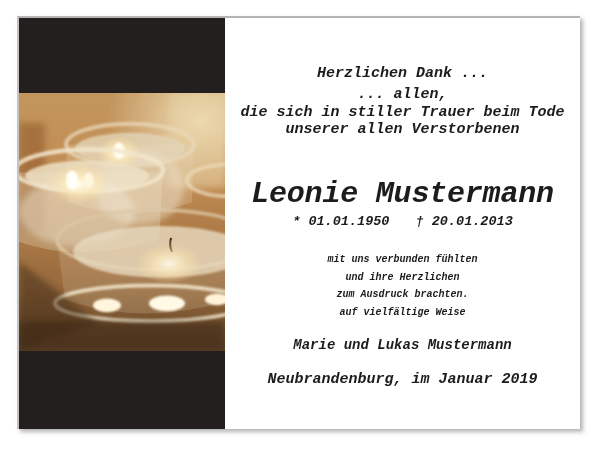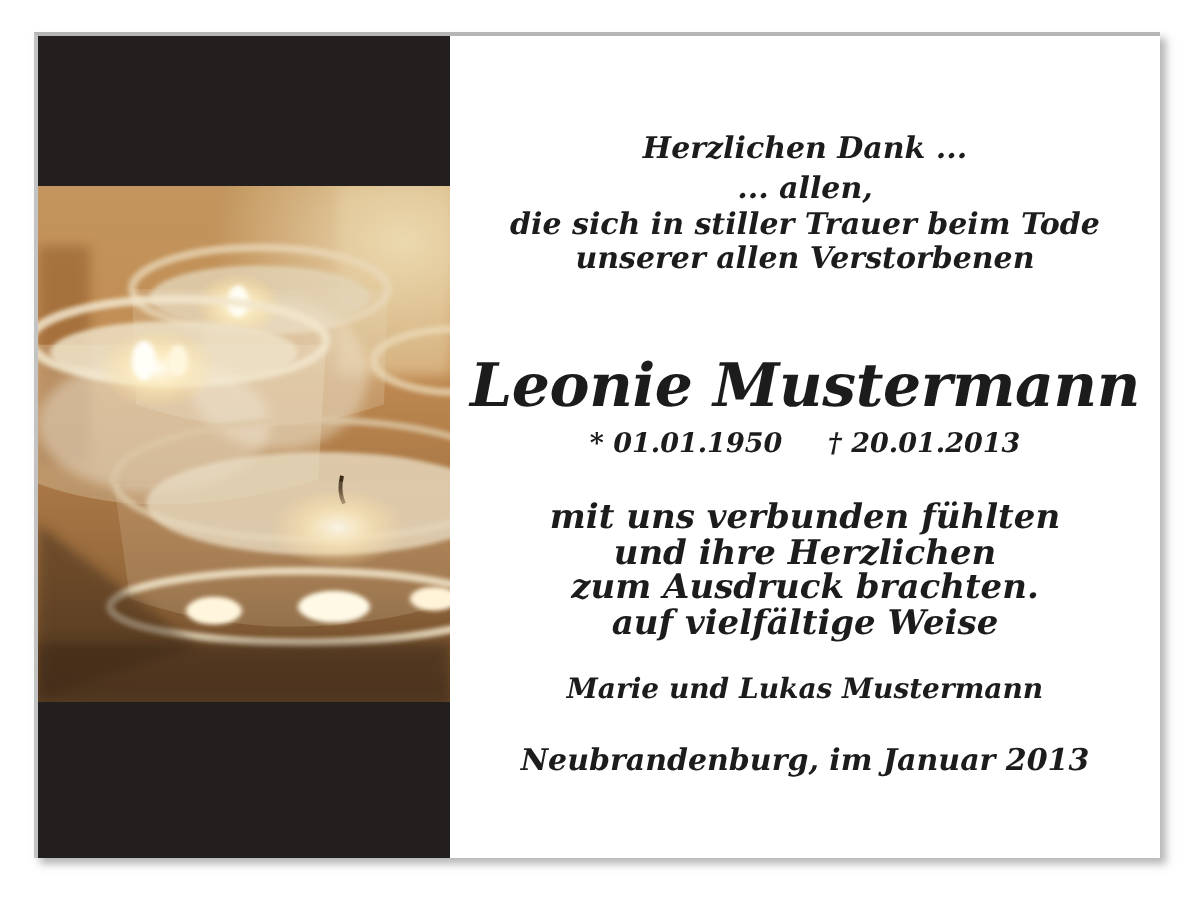--- a/index.html
+++ b/index.html
@@ -38,27 +38,27 @@
   .band-bottom { flex: 1; background: #221f1e; }
 
   .content {
     position: absolute;
     left: 206px; right: 0; top: 0; bottom: 0;
     color: #1c1c1c;
     font-style: italic;
     font-weight: bold;
     text-align: center;
   }
-  .content > div { position: absolute; width: 100%; }
+  .content > div { position: absolute; width: 100%; font-family: Liberation Mono, monospace; }
   .heading    { top: 47px;  font-size: 15px; }
   .intro      { top: 68px;  font-size: 15px; line-height: 17.5px; }
   .name       { top: 159px; font-size: 30px; line-height: 34px; letter-spacing: -0.2px; }
   .dates      { top: 196px; font-size: 13.5px; }
   .dates .death { display: inline-block; margin-left: 18px; }
-  .acknowledge{ top: 233px; font-size: 17px; line-height: 17.5px; }
+  .acknowledge{ top: 233px; font-size: 10px; line-height: 17.5px; }
   .signature  { top: 319px; font-size: 14px; }
   .place-date { top: 353px; font-size: 15px; }
 </style>
 </head>
 <body>
 
 <div class="canvas">
   <div class="card">
 
     <div class="left-panel">
@@ -146,17 +146,17 @@
 
       <div class="acknowledge">
         <div>mit uns verbunden fühlten</div>
         <div>und ihre Herzlichen</div>
         <div>zum Ausdruck brachten.</div>
         <div>auf vielfältige Weise</div>
       </div>
 
       <div class="signature">Marie und Lukas Mustermann</div>
 
-      <div class="place-date">Neubrandenburg, im Januar 2013</div>
+      <div class="place-date">Neubrandenburg, im Januar 2019</div>
     </div>
 
   </div>
 </div>
 
 </body></html>

